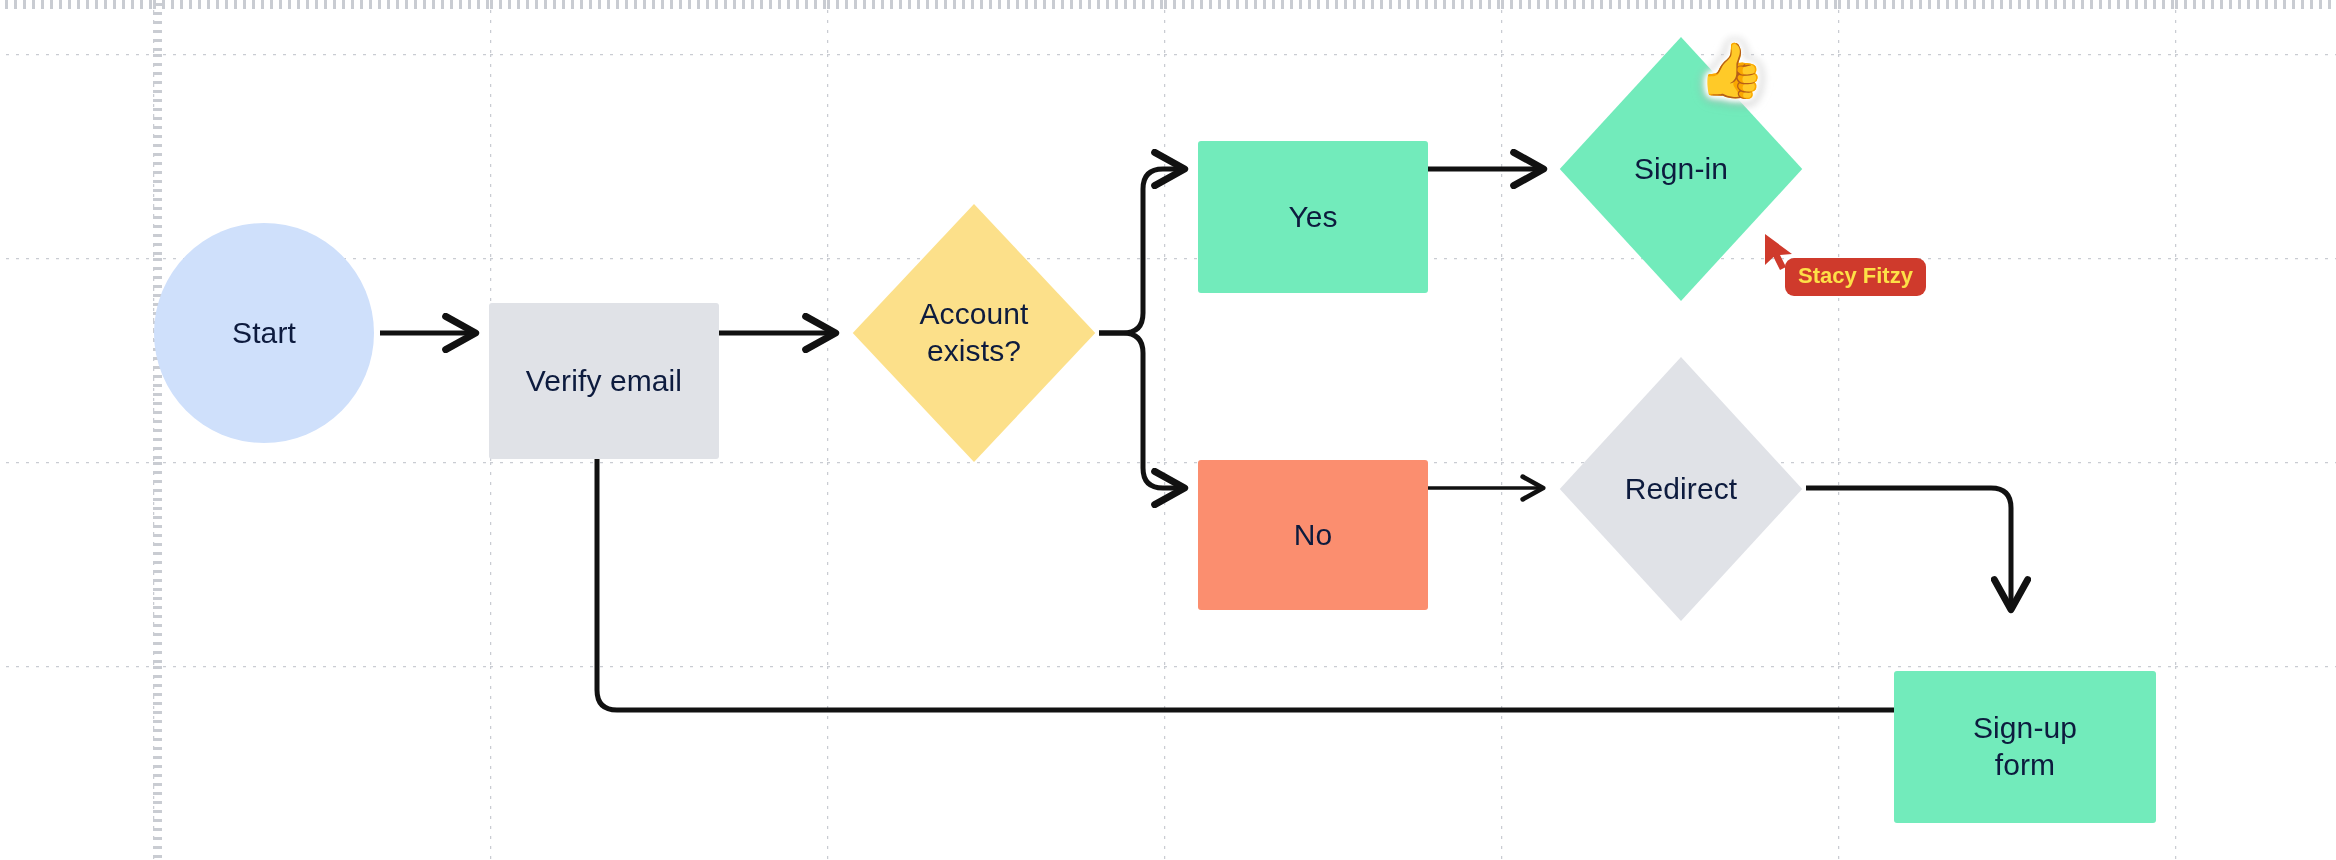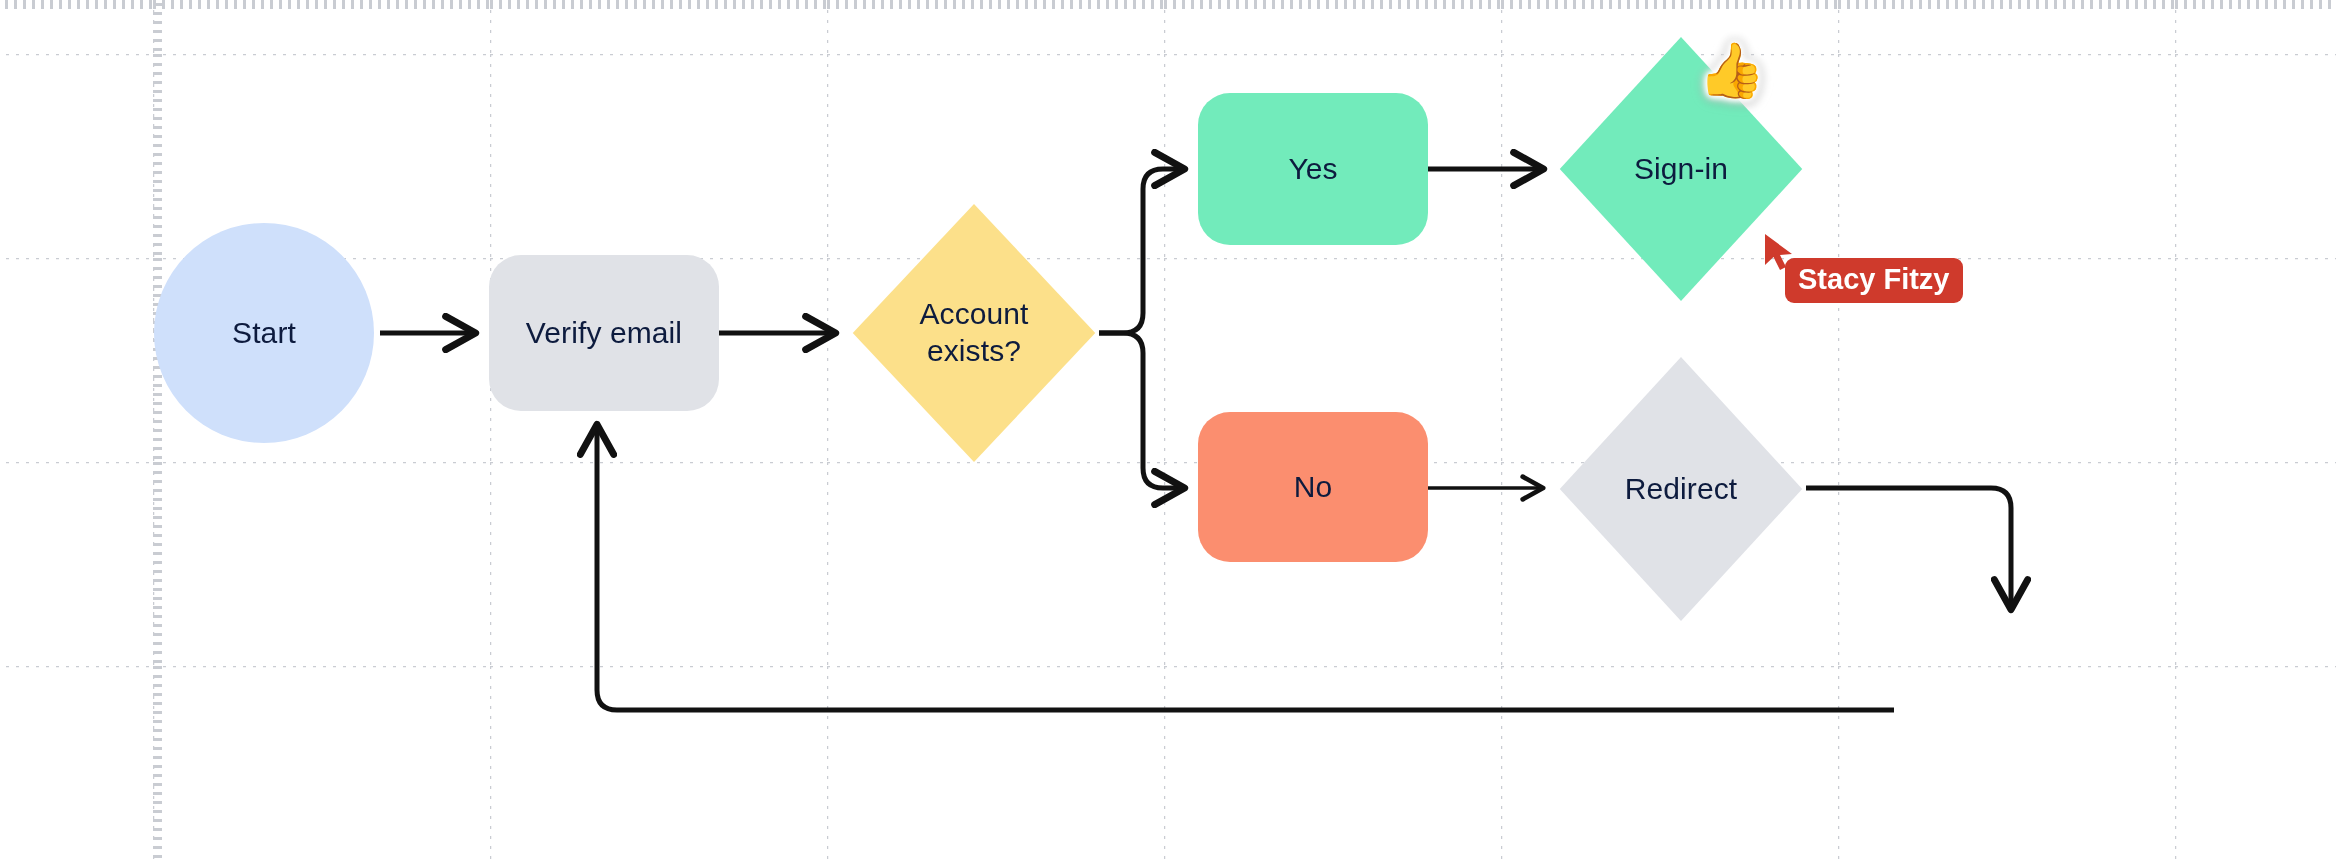--- a/index.html
+++ b/index.html
@@ -36,21 +36,21 @@
     justify-content: center;
     box-sizing: border-box;
     color: #0d1b3e;
     font-size: 30px;
     line-height: 1.22;
     text-align: center;
     letter-spacing: 0.1px;
     -webkit-font-smoothing: antialiased;
   }
   .shape-circle  { border-radius: 50%; }
-  .shape-rect    { border-radius: 32px; }
+  .shape-rect    { border-radius: 3px; margin-top: 48px; }
   .shape-diamond {
     clip-path: polygon(50% 1.5%, 98.5% 50%, 50% 98.5%, 1.5% 50%);
   }
   .node .label { position: relative; z-index: 2; white-space: pre-line; }
 
   
   .emoji-sticker {
     position: absolute;
     z-index: 6;
     display: flex;
@@ -64,22 +64,22 @@
     user-select: none;
   }
 
   
   .cursor-group { position: absolute; z-index: 7; }
   .cursor-arrow { position: absolute; left: 0; top: 0; }
   .cursor-name {
     position: absolute;
     left: 22px; top: 26px;
     background: #cf3a2c;
-    color: #ffffff;
-    font-size: 29px;
+    color: #fde047;
+    font-size: 22px;
     font-weight: bold;
     padding: 7px 13px 9px 13px;
     border-radius: 9px;
     white-space: nowrap;
     line-height: 1;
   }
 </style>
 </head>
 <body>
 
@@ -143,20 +143,24 @@
   </div>
 
   <div class="node shape-rect" style="left:1198px; top:412px; width:230px; height:150px; background:#fb8e6f;">
     <span class="label">No</span>
   </div>
 
   <div class="node shape-diamond" style="left:1556px; top:353px; width:250px; height:272px; background:#e0e2e7;">
     <span class="label">Redirect</span>
   </div>
 
+  <div class="node shape-rect" style="left:1894px; top:623px; width:262px; height:152px; background:#72ebbb;">
+    <span class="label">Sign-up
+form</span>
+  </div>
 
   <div class="emoji-sticker" style="left:1700px; top:38px; width:64px; height:64px;">👍</div>
 
   <div class="cursor-group" style="left:1763px; top:232px;">
     <svg class="cursor-arrow" width="34" height="40" viewBox="0 0 34 40">
       <path d="M 2 2 L 2 33 L 10.5 25 L 17 38 L 23 35 L 17 23 L 29 22 Z" fill="#cf3a2c"></path>
     </svg>
     <div class="cursor-name">Stacy Fitzy</div>
   </div>
 

